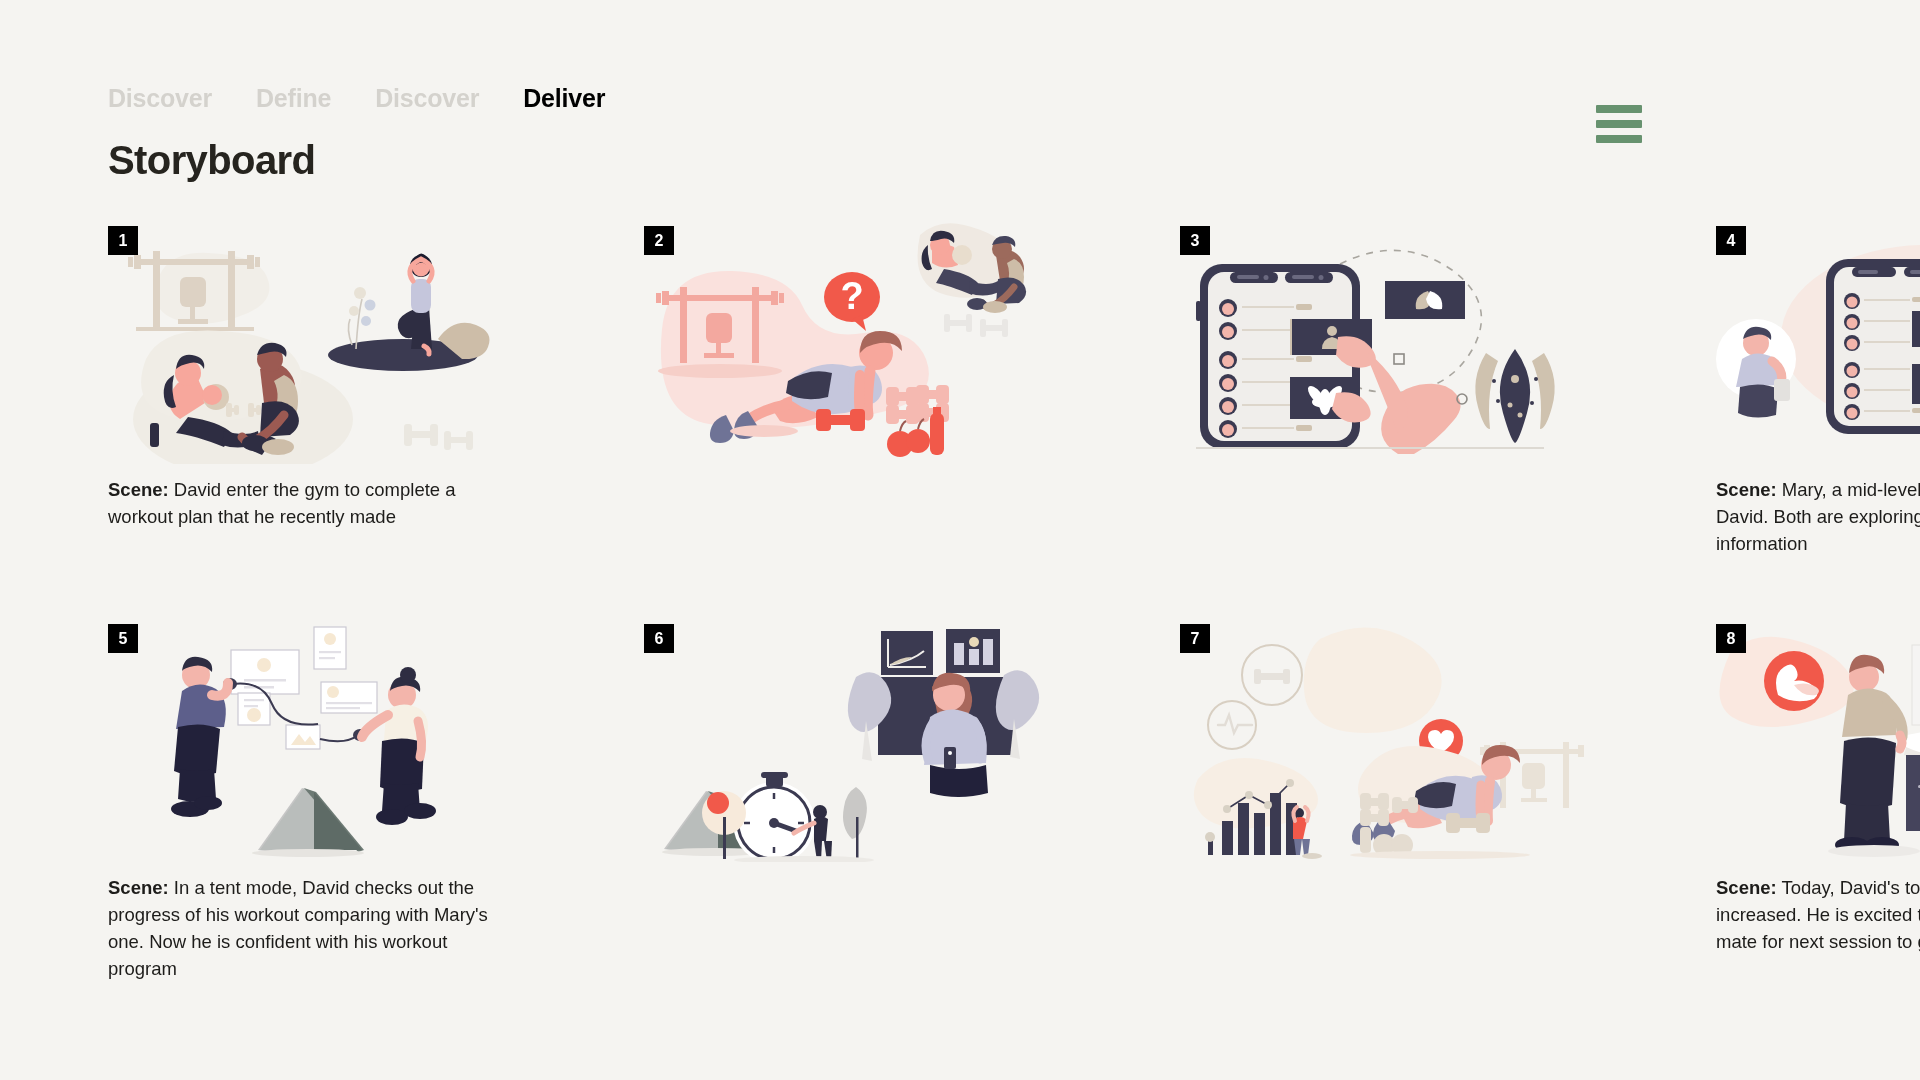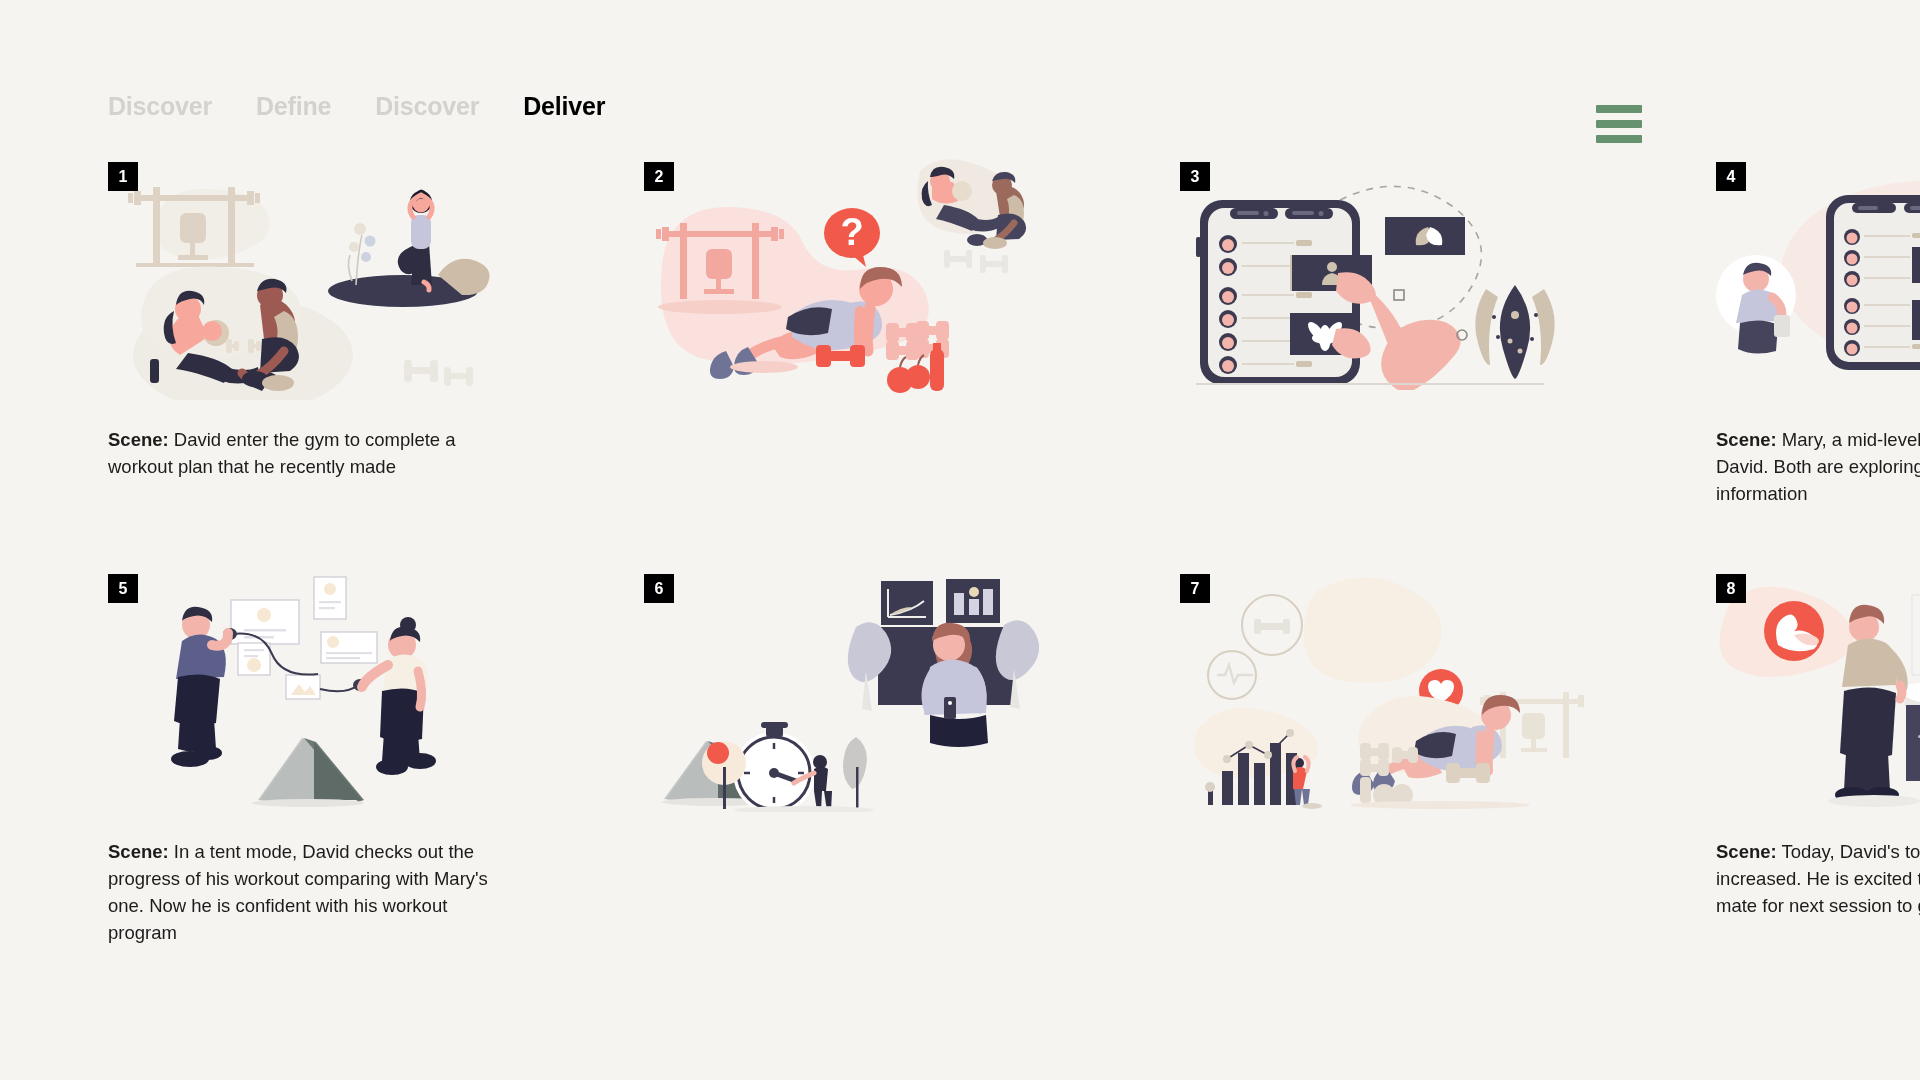--- a/index.html
+++ b/index.html
@@ -2,21 +2,21 @@
 <html><head>
 <meta charset="utf-8">
 <style>
   * { box-sizing: border-box; margin: 0; padding: 0; }
   html, body {
     width: 1920px; height: 1080px;
     background: #f5f4f1;
     font-family: "Liberation Sans", sans-serif;
     overflow: hidden;
   }
-  .page { position: relative; width: 1748px; height: 1080px; padding: 8px 108px; }
+  .page { position: relative; width: 1748px; height: 1080px; padding: 0 108px; }
 
   
   .nav {
     display: flex; align-items: baseline; gap: 44px;
     padding-top: 86px;
   }
   .nav-item {
     font-size: 25px; font-weight: 700; letter-spacing: -0.2px;
     color: #d4d2cd; cursor: pointer; line-height: 1;
   }
@@ -50,39 +50,40 @@
   .badge {
     position: absolute; top: 7px; left: 0;
     width: 30px; height: 29px;
     background: #000; color: #fff;
     font-size: 16px; font-weight: 700;
     display: flex; align-items: center; justify-content: center;
     z-index: 5;
   }
 
   .caption {
-    margin-top: 26px;
+    margin-top: 12px;
     font-size: 18.5px; line-height: 1.46;
     color: #1d1c1a;
     max-width: 400px;
   }
   .caption b { font-weight: 700; }
 </style>
 </head>
 <body>
 
 <div class="page">
 
   <nav class="nav">
     <div class="nav-item">Discover</div>
     <div class="nav-item">Define</div>
     <div class="nav-item">Discover</div>
     <div class="nav-item active">Deliver</div>
   </nav>
 
+  <h1 class="page-title">Storyboard</h1>
 
   <div class="hamburger">
     <span></span>
     <span></span>
     <span></span>
   </div>
 
   <div class="grid">
 
     <div class="cell">

